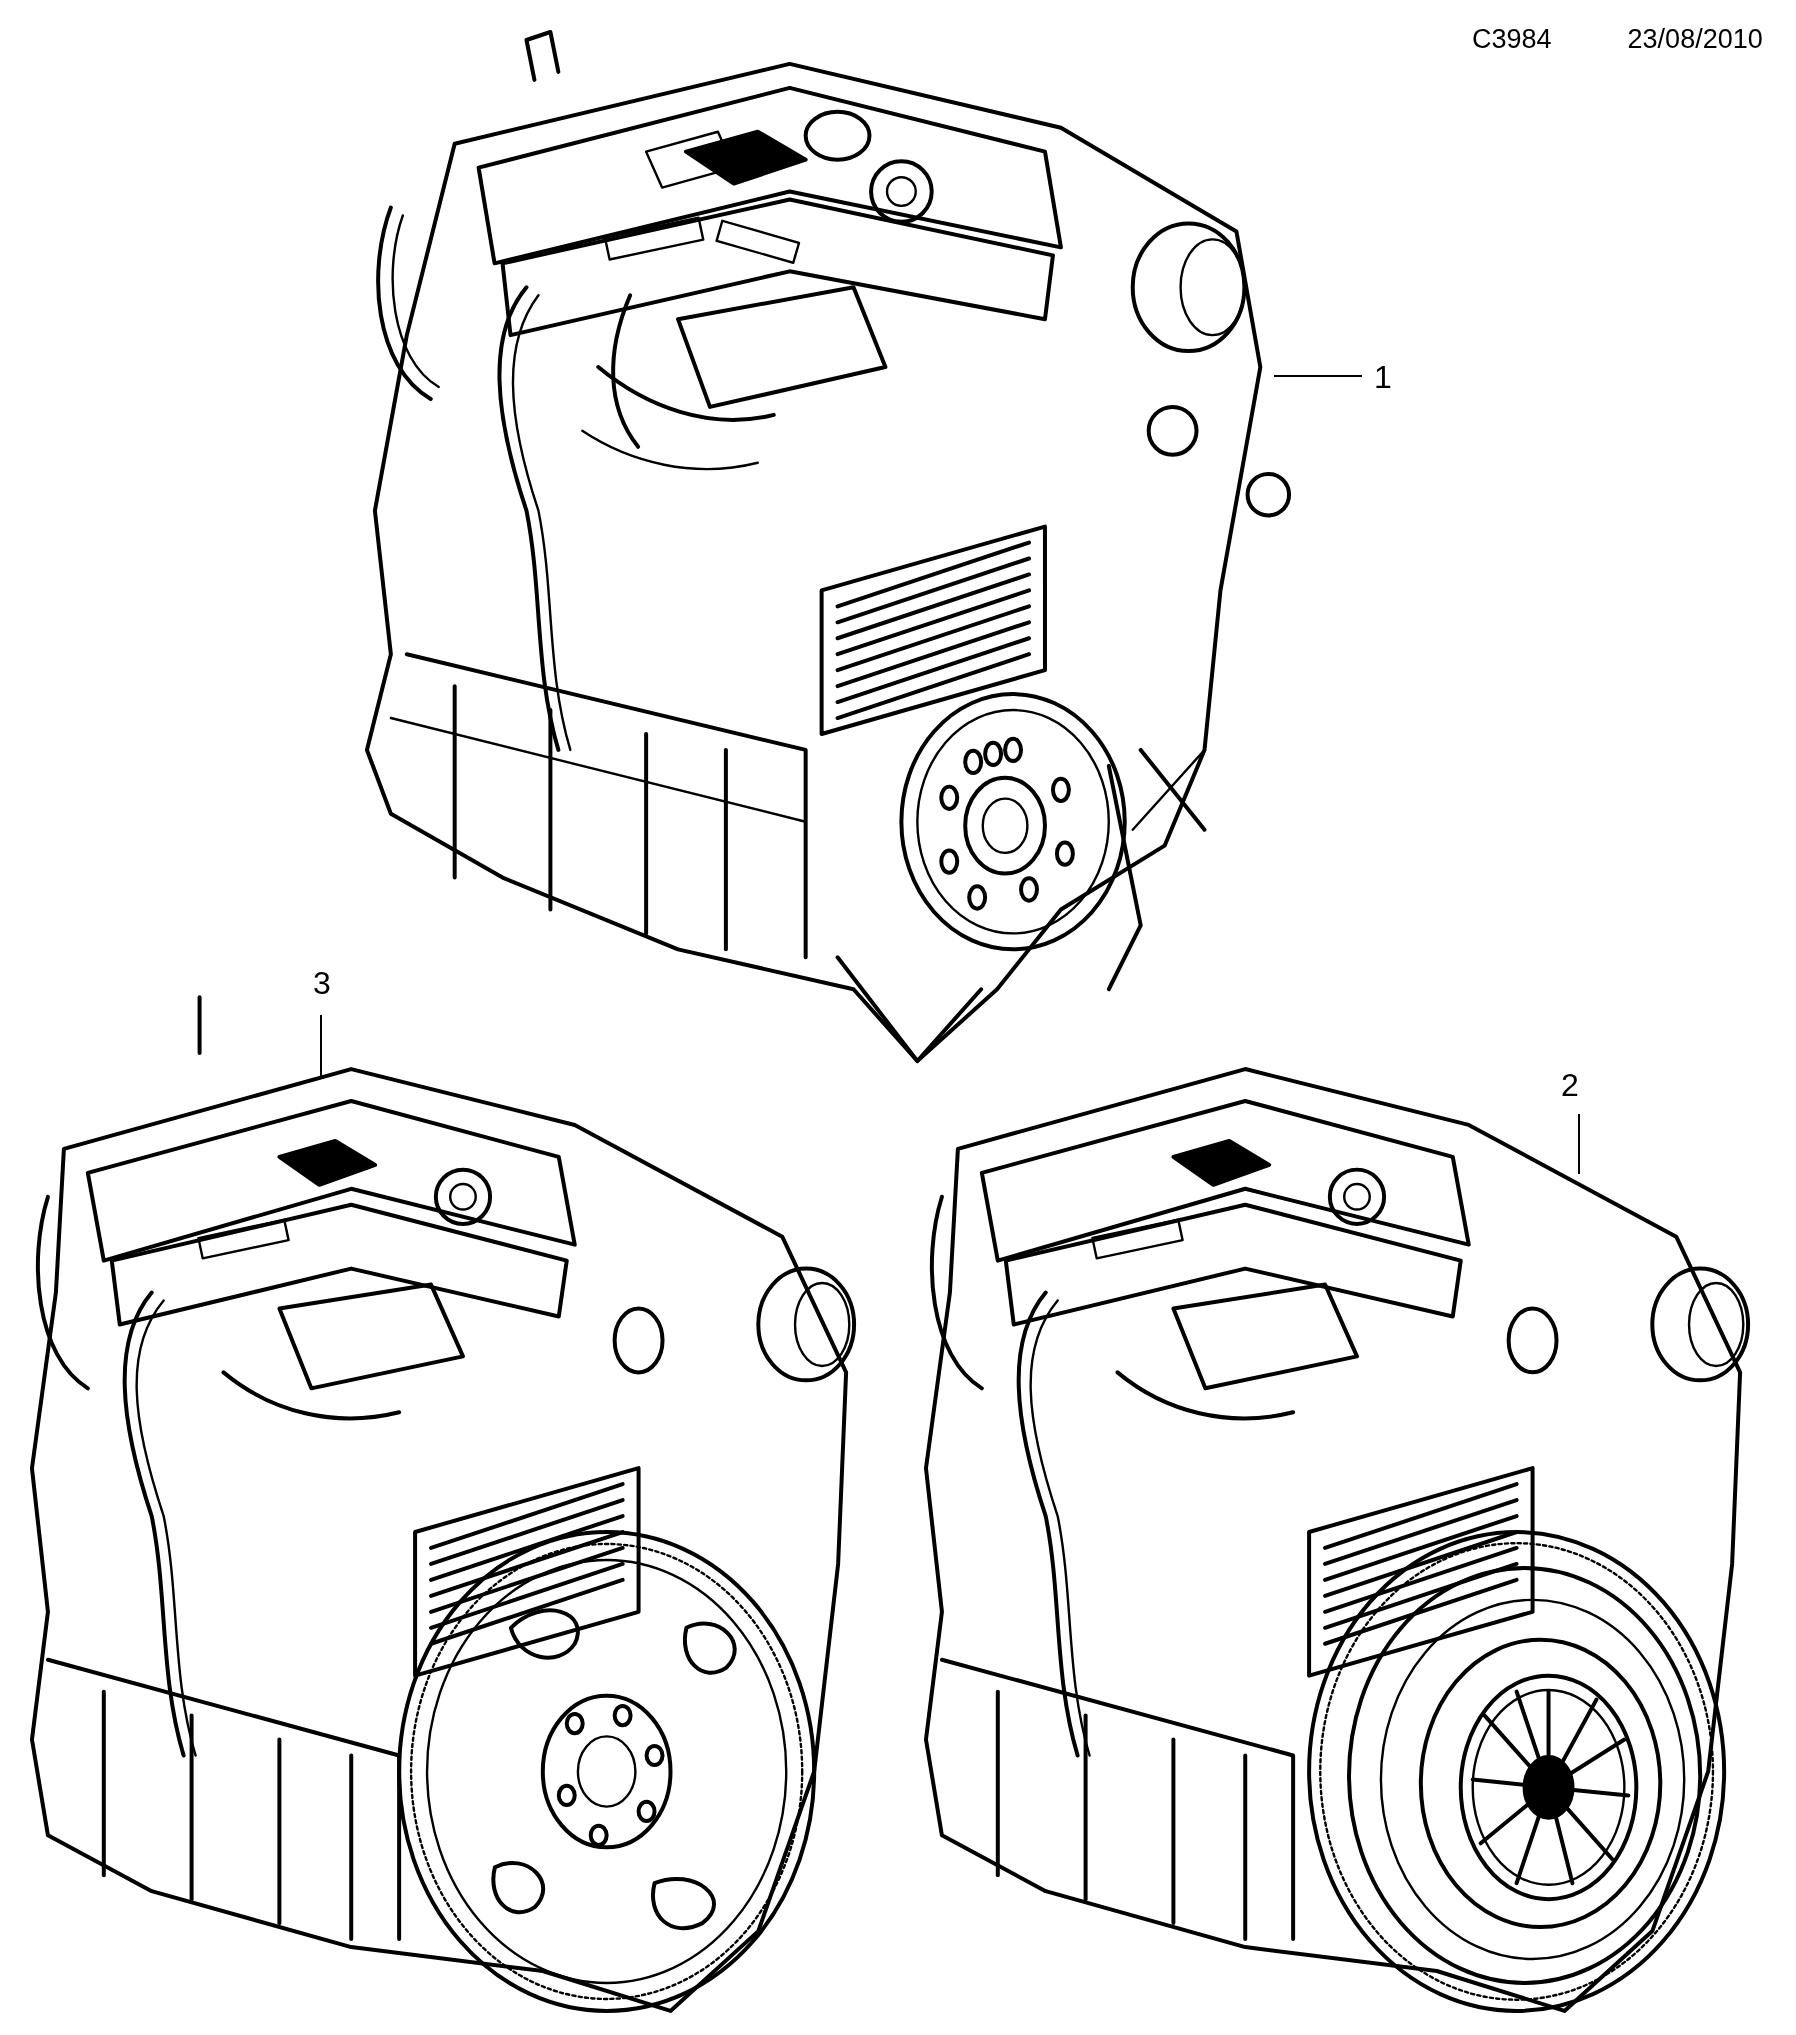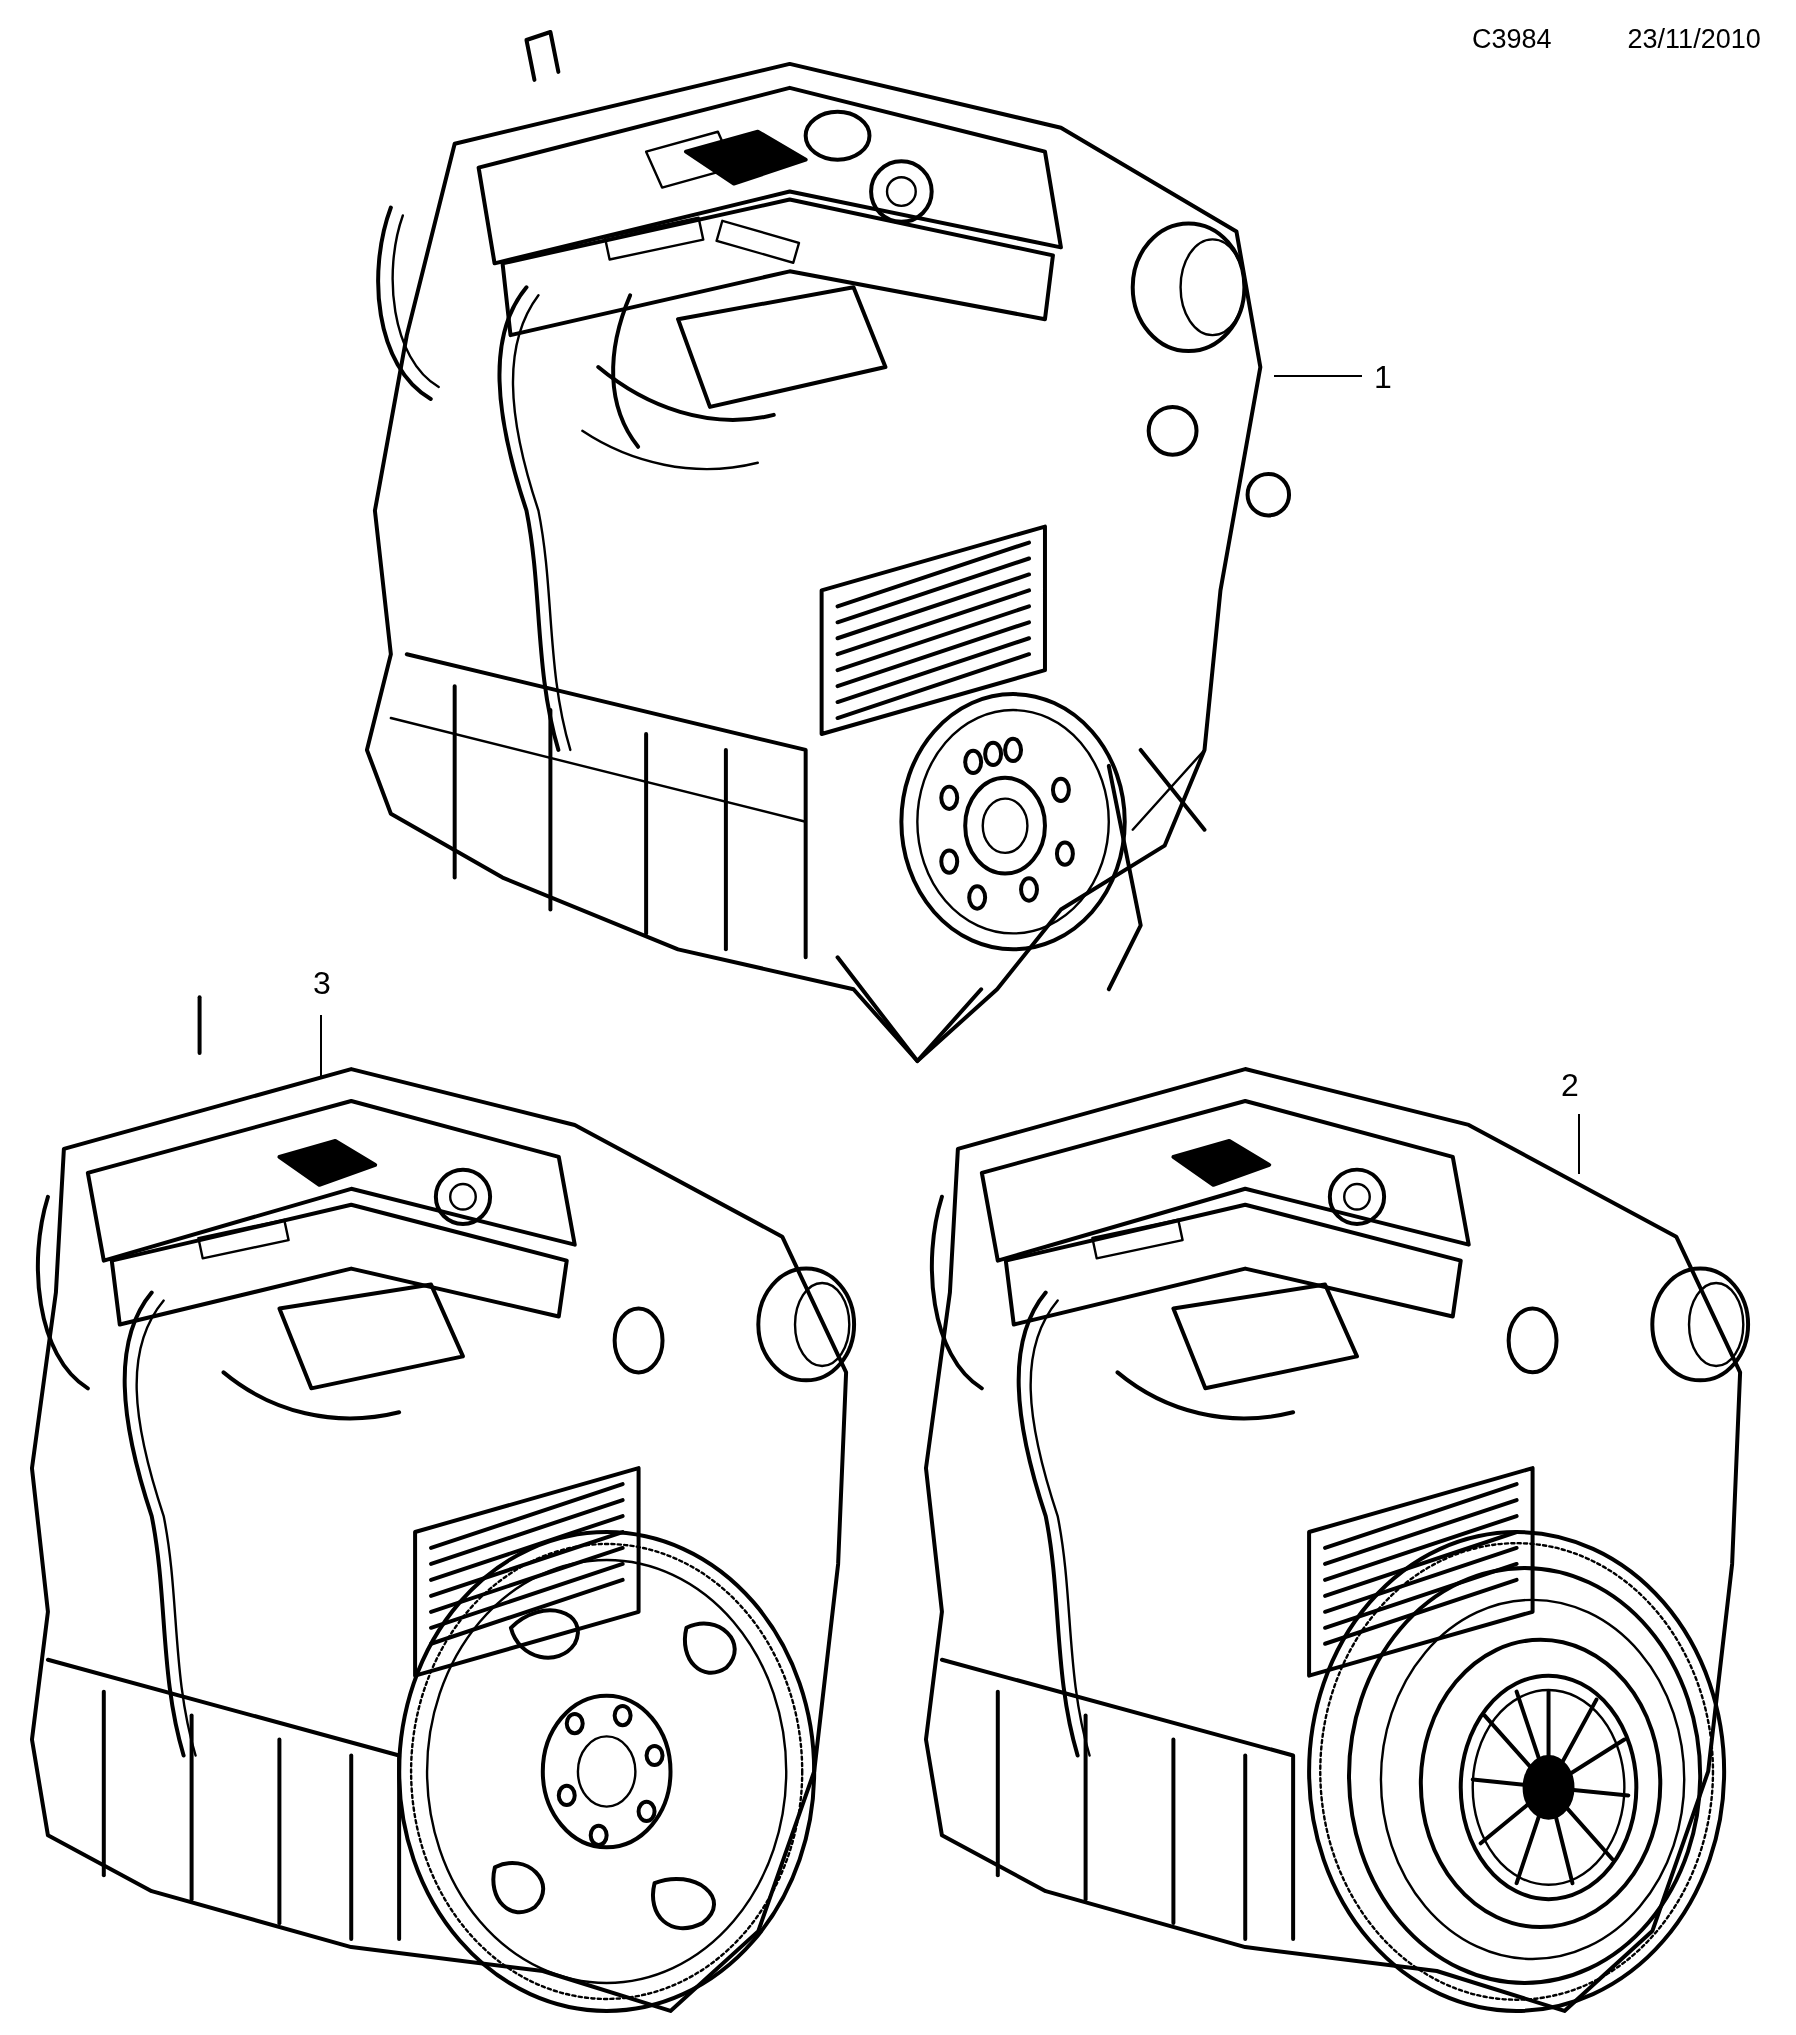--- a/index.html
+++ b/index.html
@@ -11,21 +11,21 @@
   svg.engine { position:absolute; overflow:visible; }
   svg.engine * { fill:none; stroke:#000; stroke-width:5; stroke-linejoin:round; stroke-linecap:round; }
   svg.engine .thin { stroke-width:3; }
   svg.engine .solid { fill:#000; }
 </style>
 </head>
 <body>
 
 <div class="header">
   <span>C3984</span>
-  <span>23/11/2010</span>
+  <span>23/08/2010</span>
 </div>
 
 <svg class="engine" style="left:343px;top:32px" width="1037" height="1045" viewBox="0 0 1300 1310">
 
   <path d="M140 140 L560 40 L900 120 L1120 250 L1150 420 L1100 700 L1080 900 L1030 1020 L900 1100 L820 1200 L720 1290 L640 1200 L420 1150 L200 1060 L60 980 L30 900 L60 780 L40 600 L80 380 Z"></path>
 
   <path d="M170 170 L560 70 L880 150 L900 270 L560 200 L190 290 Z"></path>
   <path d="M200 290 L560 210 L890 280 L880 360 L560 300 L210 380 Z"></path>
   <path d="M380 150 L470 125 L490 170 L400 195 Z" class="thin"></path>
   <rect x="330" y="245" width="120" height="28" class="thin" transform="rotate(-12 390 259)"></rect>

